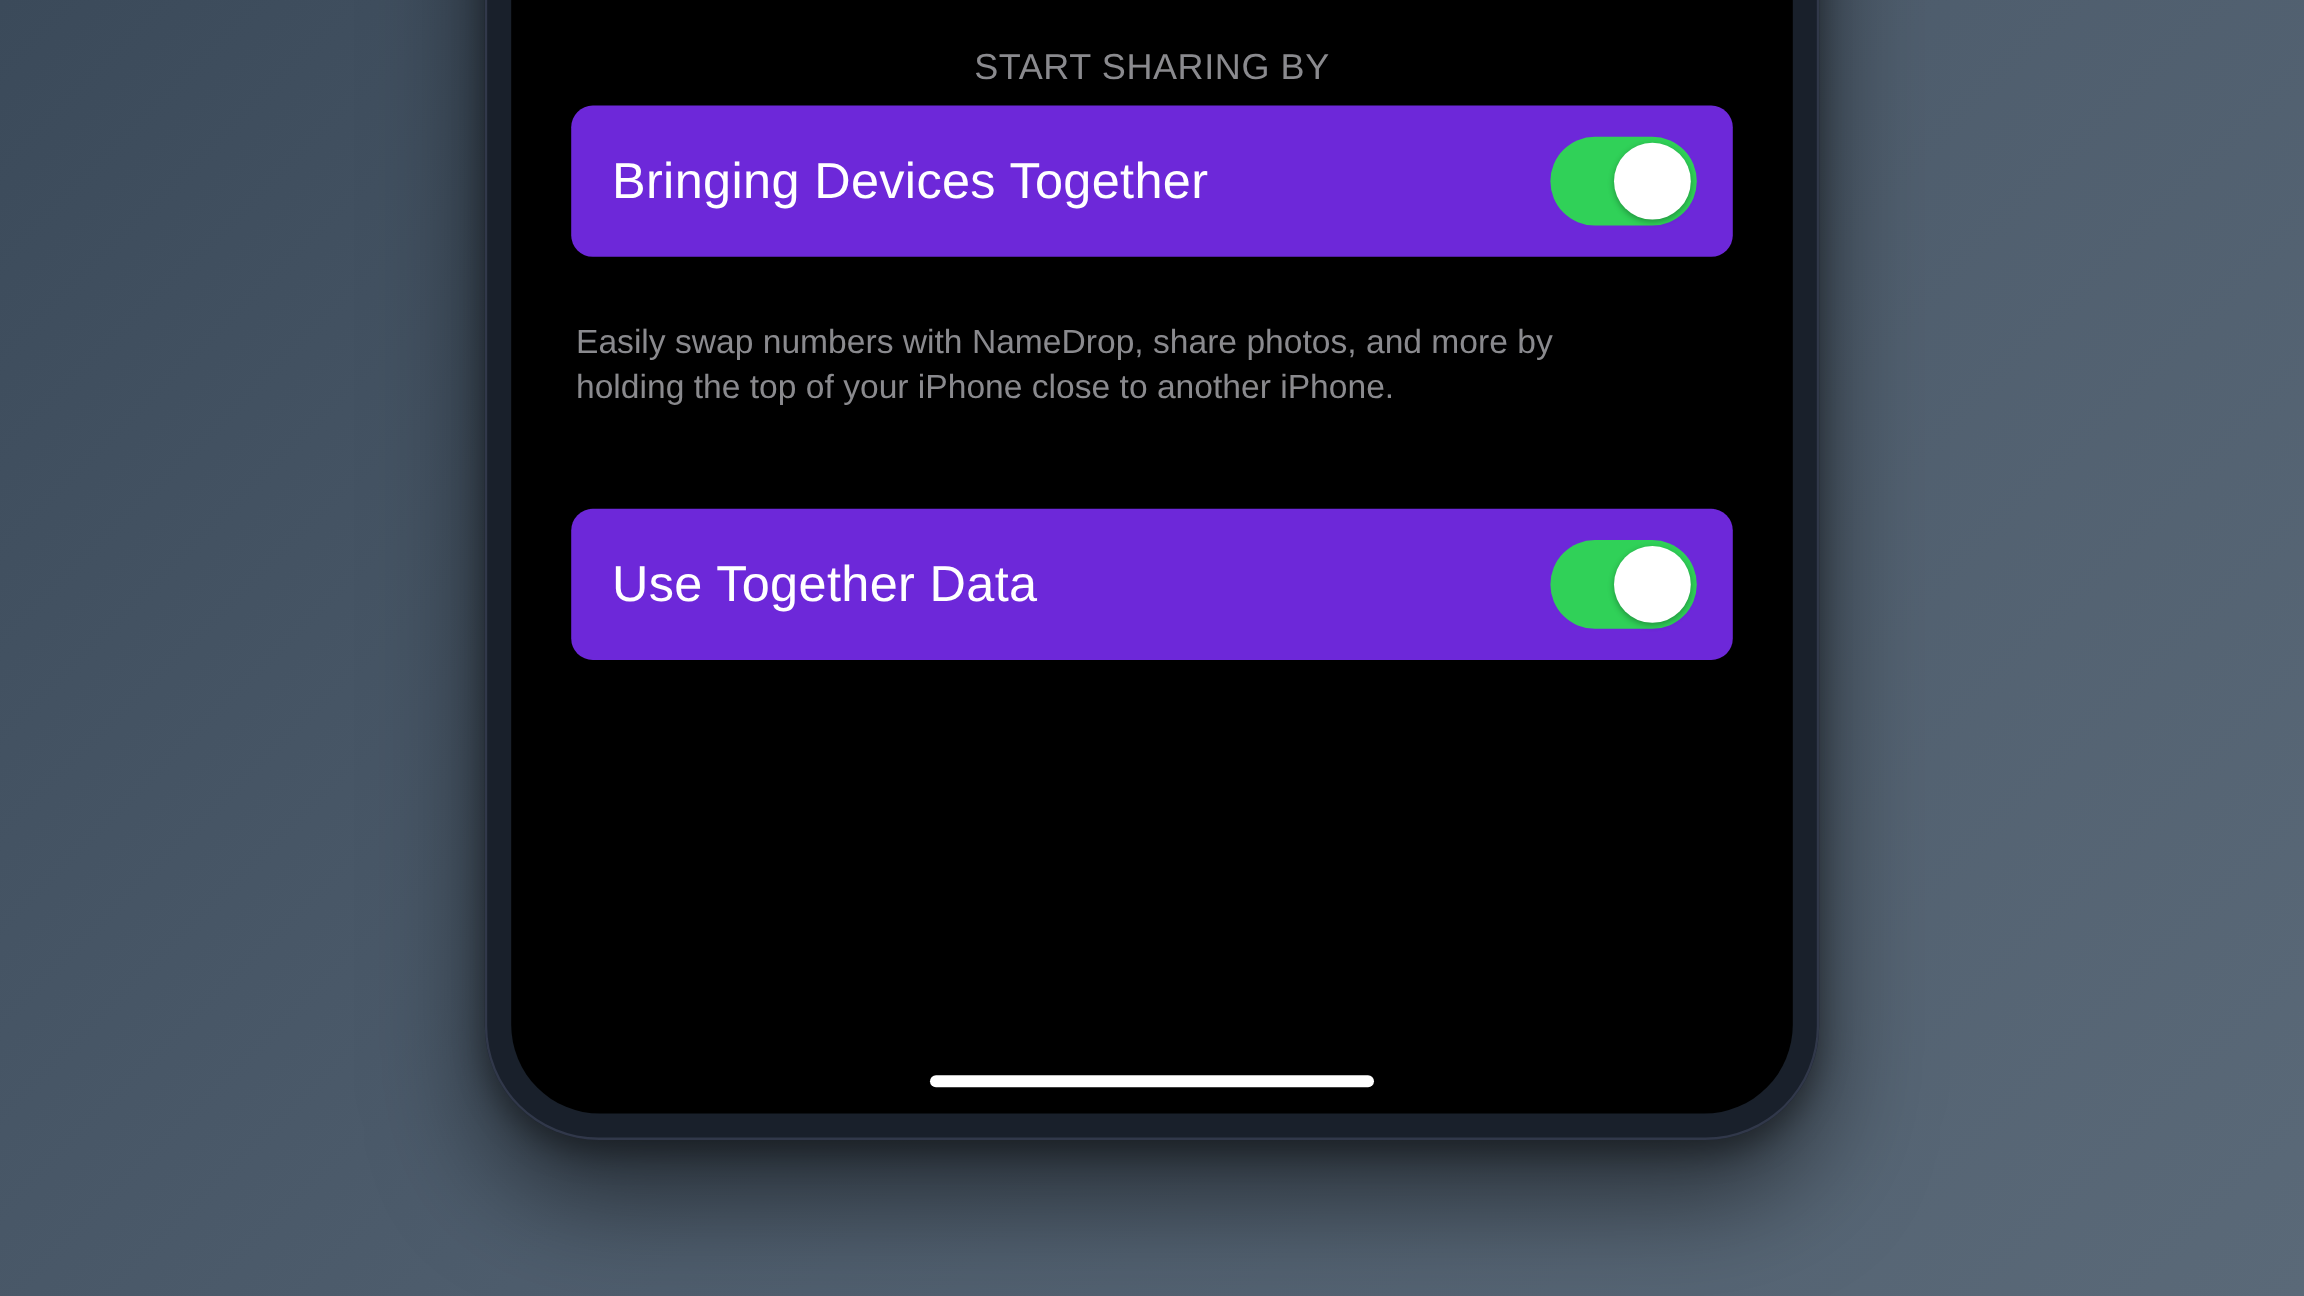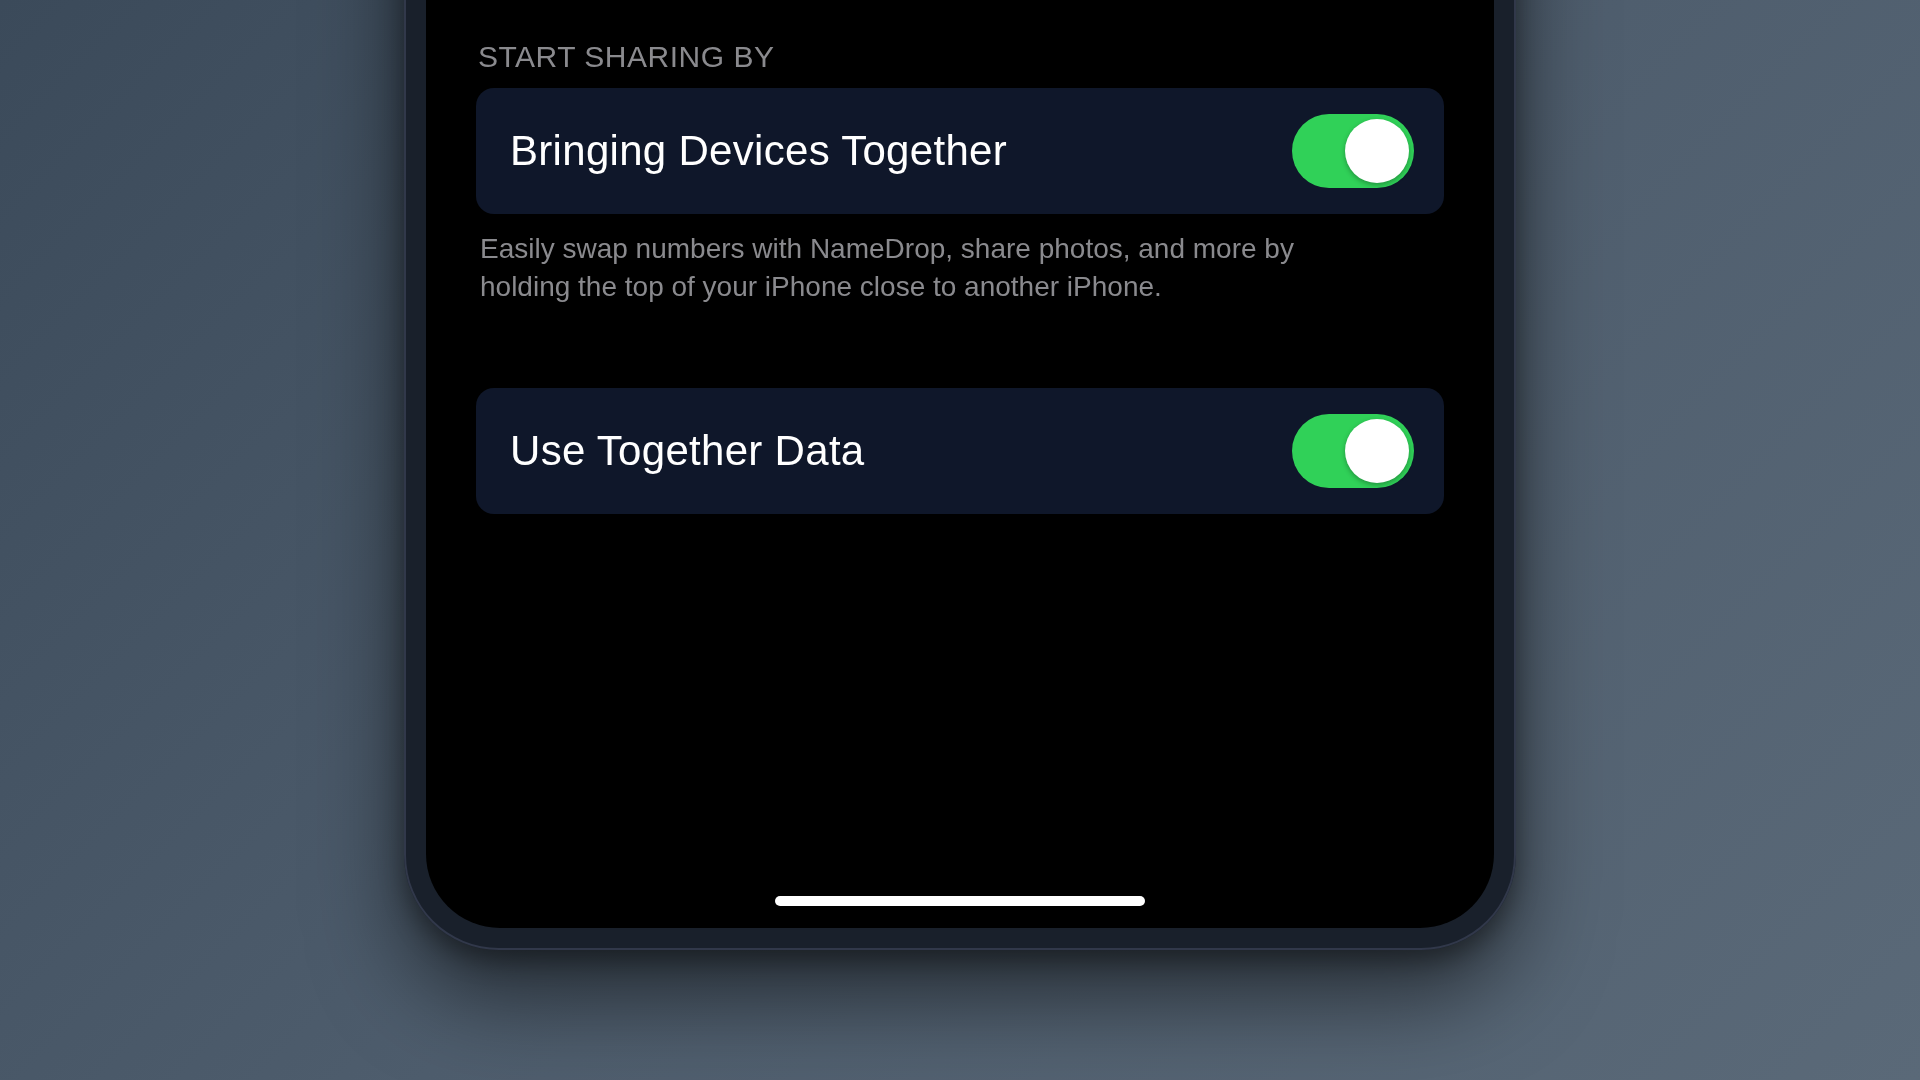--- a/index.html
+++ b/index.html
@@ -48,42 +48,44 @@
     right: 0;
     top: 290px;   
     padding: 0 50px;
   }
   .section-header {
     font-size: 30px;
     letter-spacing: 0.5px;
     color: #8a8a8e;
     padding: 0 2px 14px 2px;
     font-weight: 400;
+    text-align: center;
   }
   .row-card {
-    background: #0f172a;
+    background: #6d28d9;
     border-radius: 18px;
     padding: 26px 30px 26px 34px;
     display: flex;
     align-items: center;
     justify-content: space-between;
   }
   .row-label {
     font-size: 42px;
     color: #ffffff;
     font-weight: 400;
     letter-spacing: 0.3px;
   }
   .footer-text {
     font-size: 28px;
     line-height: 1.35;
     color: #8a8a8e;
     padding: 16px 4px 0 4px;
     max-width: 870px;
     font-weight: 400;
+    margin-top: 36px;
   }
   .section + .section {
     margin-top: 82px;
   }
   .switch {
     width: 122px;
     height: 74px;
     border-radius: 40px;
     background: #30d158;
     position: relative;

